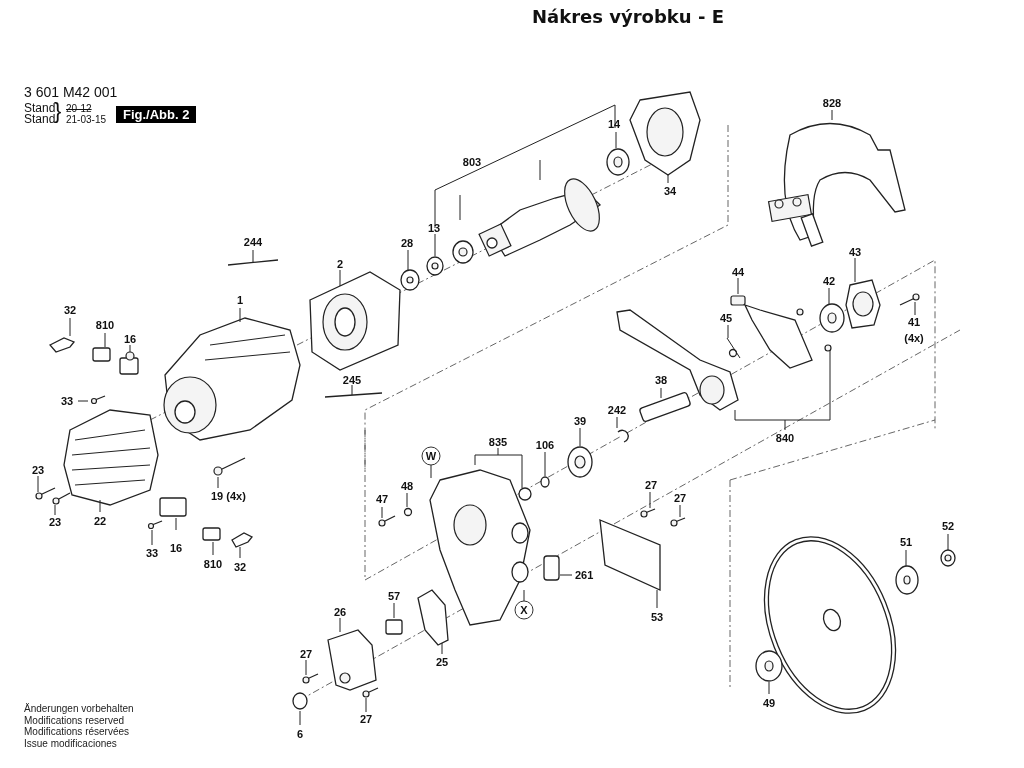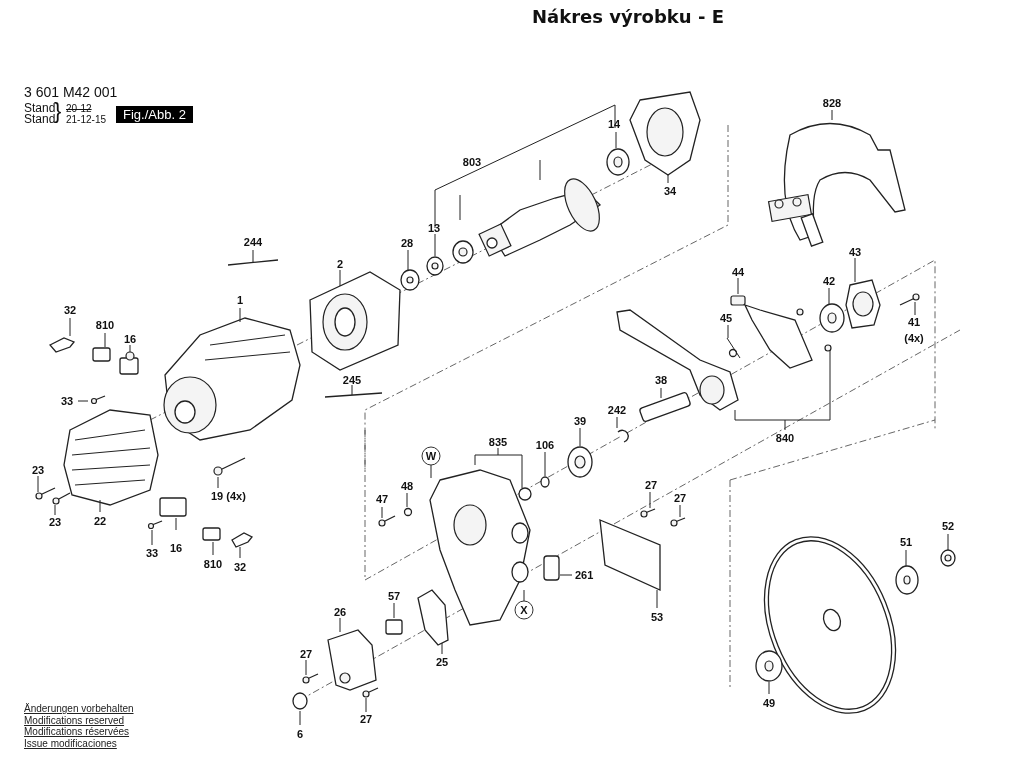--- a/index.html
+++ b/index.html
@@ -3,43 +3,43 @@
 <meta charset="utf-8">
 <style>
   html,body{margin:0;padding:0;background:#fff;}
   body{width:1024px;height:768px;position:relative;overflow:hidden;font-family:"Liberation Sans",sans-serif;color:#111;}
   .title{position:absolute;left:532px;top:6px;font-family:"DejaVu Sans",sans-serif;font-weight:bold;font-size:18px;color:#111;white-space:nowrap;}
   .code{position:absolute;left:24px;top:84px;font-size:14px;}
   .stand{position:absolute;left:24px;top:103px;font-size:12px;line-height:11px;}
   .brace{position:absolute;left:54px;top:100px;font-size:22px;line-height:22px;}
   .dates{position:absolute;left:66px;top:103px;font-size:10px;line-height:11px;}
   .dates .struck{text-decoration:line-through;}
-  .fig{position:absolute;left:116px;top:106px;background:#000;color:#fff;font-weight:normal;font-size:13px;padding:1px 7px;}
-  .notes{position:absolute;left:24px;top:703px;font-size:10px;line-height:11.5px;color:#222;text-decoration:underline;}
+  .fig{position:absolute;left:116px;top:106px;background:#000;color:#fff;font-weight:bold;font-size:13px;padding:1px 7px;}
+  .notes{position:absolute;left:24px;top:703px;font-size:10px;line-height:11.5px;color:#222;}
   svg#diagram{position:absolute;left:0;top:0;}
   .lbl{font-family:"Liberation Sans",sans-serif;font-weight:bold;font-size:11px;fill:#111;}
   .part{fill:#fff;stroke:#222;stroke-width:1.3;}
   .part2{fill:#f4f4f4;stroke:#222;stroke-width:1.2;}
   .dash{fill:none;stroke:#555;stroke-width:0.9;stroke-dasharray:7 3 2 3;}
   .lead{fill:none;stroke:#222;stroke-width:1;}
   .circ{fill:#fff;stroke:#333;stroke-width:1;}
 </style>
 </head>
 <body>
 
 <div class="title">Nákres výrobku - E</div>
 <div class="code">3 601 M42 001</div>
 <div class="stand">
   <div>Stand</div>
   <div>Stand</div>
 </div>
 <div class="brace">}</div>
 <div class="dates">
   <div class="struck">20-12</div>
-  <div>21-12-15</div>
+  <div>21-03-15</div>
 </div>
 <div class="fig">Fig./Abb. 2</div>
 
 <div class="notes">
   <div>Änderungen vorbehalten</div>
   <div>Modifications reserved</div>
   <div>Modifications réservées</div>
   <div>Issue modificaciones</div>
 </div>
 

